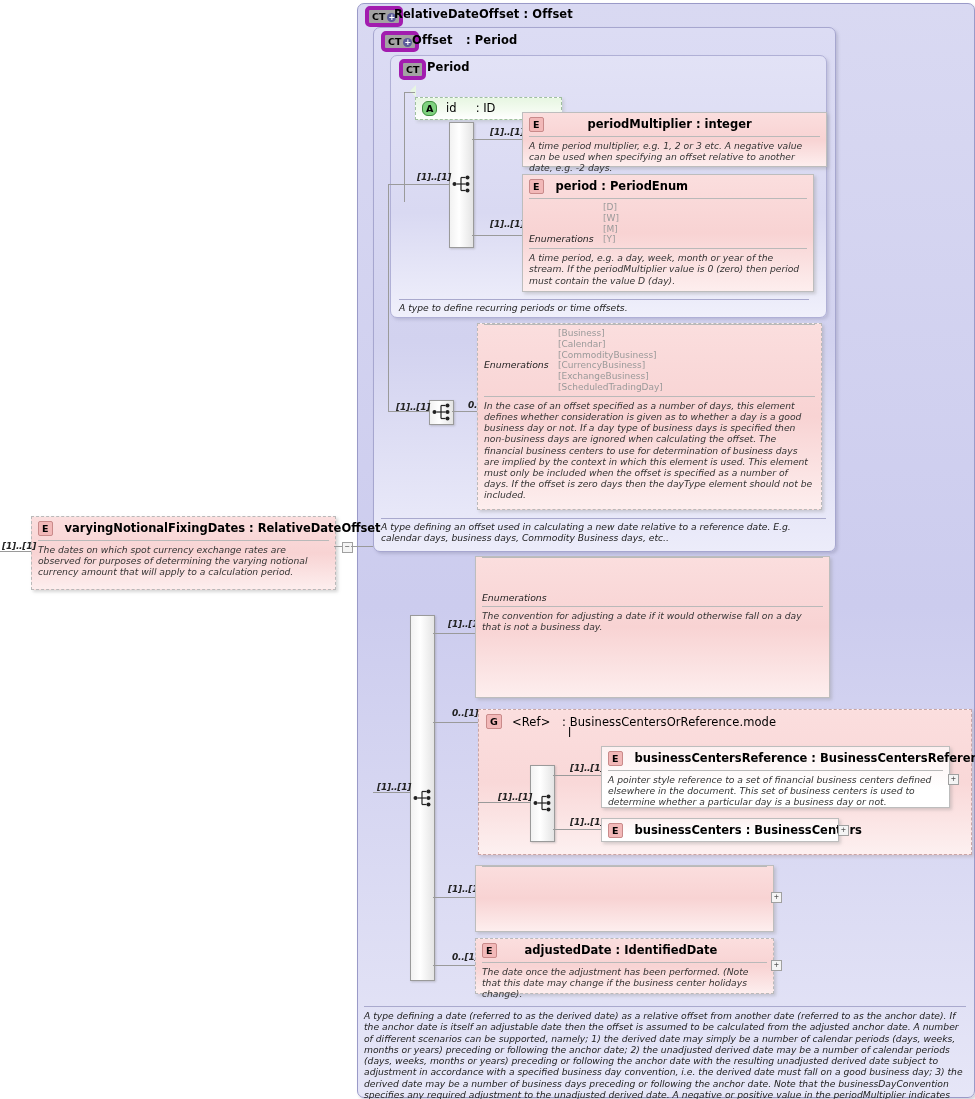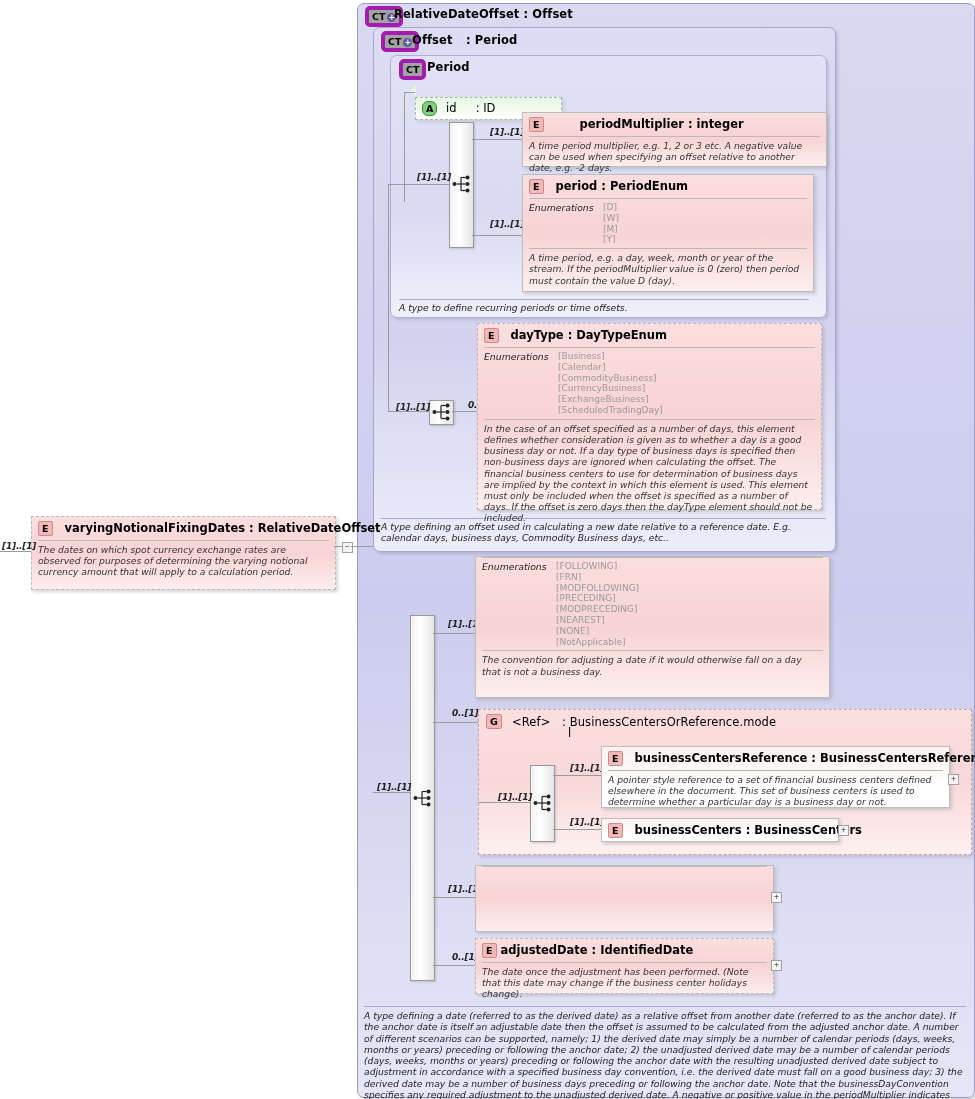--- a/index.html
+++ b/index.html
@@ -66,21 +66,21 @@
   .ebox-head{
     position:relative;padding:4px 6px 4px 6px;
     font-size:11.5px;font-weight:bold;white-space:nowrap;
   }
   .ebox-sep{height:1px;background:#b9b9b9;margin:0 6px;}
   .ebox-anno{
     padding:3px 6px 4px 6px;font-size:9.2px;font-style:italic;
     color:#333;line-height:11.2px;
   }
   .enum-wrap{display:flex;padding:3px 6px 3px 6px;font-size:9.2px;}
-  .enum-label{font-style:italic;color:#222;width:74px;flex:none;font-size:9.3px;}
+  .enum-label{font-style:italic;color:#222;width:74px;flex:none;font-size:9.3px;margin-top:31px;}
   .enum-list{color:#9a9a9a;font-size:9px;line-height:10.8px;font-family:"DejaVu Sans",sans-serif;}
 
   
   .abox{
     position:absolute;
     border:1px dashed #9fbf9f;
     background:linear-gradient(to bottom,#e7f6e2 0%,#f4fbf1 60%,#ffffff 100%);
     box-shadow:2px 2px 3px rgba(150,160,150,.3);
     margin-top:16px;
   }
@@ -193,21 +193,21 @@
 
 <div class="hline" style="left:472px;top:139px;width:50px;"></div>
 <div class="card" style="left:490px;top:127px;">[1]..[1]</div>
 
 <div class="hline" style="left:472px;top:235px;width:50px;"></div>
 <div class="card" style="left:490px;top:219px;">[1]..[1]</div>
 
 <div class="ebox" style="left:522px;top:112px;width:303px;height:53px;">
   <div class="ebox-head">
     <span class="chip chip-e">E</span>
-    <span style="padding-left:32px;">periodMultiplier : integer</span>
+    <span style="margin-left:8px;padding-left:32px;">periodMultiplier : integer</span>
   </div>
   <div class="ebox-sep"></div>
   <div class="ebox-anno">A time period multiplier, e.g. 1, 2 or 3 etc. A negative value can be used when specifying an offset relative to another date, e.g. -2 days.</div>
 </div>
 
 <div class="ebox" style="left:522px;top:174px;width:290px;height:116px;">
   <div class="ebox-head">
     <span class="chip chip-e">E</span>
     <span style="margin-left:8px;">period     : PeriodEnum</span>
   </div>
@@ -240,24 +240,20 @@
 </div>
 <div class="card" style="left:396px;top:402px;">[1]..[1]</div>
 <div class="hline" style="left:388px;top:411px;width:41px;"></div>
 <div class="vline" style="left:388px;top:184px;height:228px;"></div>
 <div class="hline" style="left:388px;top:184px;width:16px;"></div>
 
 <div class="hline" style="left:452px;top:411px;width:25px;"></div>
 <div class="card" style="left:468px;top:400px;">0..[1]</div>
 
 <div class="ebox dashed" style="left:477px;top:323px;width:343px;height:185px;">
-  <div class="ebox-head">
-    <span class="chip chip-e">E</span>
-    <span style="margin-left:8px;">dayType : DayTypeEnum</span>
-  </div>
   <div class="ebox-sep"></div>
   <div class="enum-wrap">
     <div class="enum-label">Enumerations</div>
     <div class="enum-list" id="daytype-enums">
         <div>[Business]</div>
         <div>[Calendar]</div>
         <div>[CommodityBusiness]</div>
         <div>[CurrencyBusiness]</div>
         <div>[ExchangeBusiness]</div>
         <div>[ScheduledTradingDay]</div>
@@ -297,30 +293,20 @@
 <div class="card" style="left:377px;top:782px;">[1]..[1]</div>
 <div class="hline" style="left:373px;top:792px;width:37px;"></div>
 
 <div class="hline" style="left:433px;top:633px;width:42px;"></div>
 <div class="card" style="left:448px;top:619px;">[1]..[1]</div>
 
 <div class="ebox" style="left:475px;top:556px;width:353px;height:140px;">
   <div class="ebox-sep"></div>
   <div class="enum-wrap">
     <div class="enum-label">Enumerations</div>
-    <div class="enum-list" id="bdc-enums">
-        <div>[FOLLOWING]</div>
-        <div>[FRN]</div>
-        <div>[MODFOLLOWING]</div>
-        <div>[PRECEDING]</div>
-        <div>[MODPRECEDING]</div>
-        <div>[NEAREST]</div>
-        <div>[NONE]</div>
-        <div>[NotApplicable]</div>
-      </div>
   </div>
   <div class="ebox-sep"></div>
   <div class="ebox-anno">The convention for adjusting a date if it would otherwise fall on a day that is not a business day.</div>
 </div>
 
 <div class="hline" style="left:433px;top:722px;width:45px;"></div>
 <div class="card" style="left:452px;top:708px;">0..[1]</div>
 
 <div class="gbox" style="left:478px;top:709px;width:492px;height:144px;"></div>
 <div class="abs" style="left:486px;top:714px;">
@@ -377,21 +363,21 @@
   <div class="ebox-sep"></div>
 </div>
 <div class="expander" style="left:771px;top:892px;">+</div>
 
 <div class="hline" style="left:433px;top:965px;width:42px;"></div>
 <div class="card" style="left:452px;top:952px;">0..[1]</div>
 
 <div class="ebox dashed" style="left:475px;top:938px;width:297px;height:54px;">
   <div class="ebox-head">
     <span class="chip chip-e">E</span>
-    <span style="margin-left:0;">adjustedDate : IdentifiedDate</span>
+    <span style="margin-left:24px;">adjustedDate : IdentifiedDate</span>
   </div>
   <div class="ebox-sep"></div>
   <div class="ebox-anno">The date once the adjustment has been performed. (Note that this date may change if the business center holidays change).</div>
 </div>
 <div class="expander" style="left:771px;top:960px;">+</div>
 
 <div class="anno-line" style="left:364px;top:1006px;width:602px;"></div>
 <div class="bottom-anno" style="left:364px;top:1010px;width:604px;">A type defining a date (referred to as the derived date) as a relative offset from another date (referred to as the anchor date). If the anchor date is itself an adjustable date then the offset is assumed to be calculated from the adjusted anchor date. A number of different scenarios can be supported, namely; 1) the derived date may simply be a number of calendar periods (days, weeks, months or years) preceding or following the anchor date; 2) the unadjusted derived date may be a number of calendar periods (days, weeks, months or years) preceding or following the anchor date with the resulting unadjusted derived date subject to adjustment in accordance with a specified business day convention, i.e. the derived date must fall on a good business day; 3) the derived date may be a number of business days preceding or following the anchor date. Note that the businessDayConvention specifies any required adjustment to the unadjusted derived date. A negative or positive value in the periodMultiplier indicates whether the unadjusted derived precedes or follows the anchor date. The businessDayConvention should contain a val</div>
 
 </body></html>

